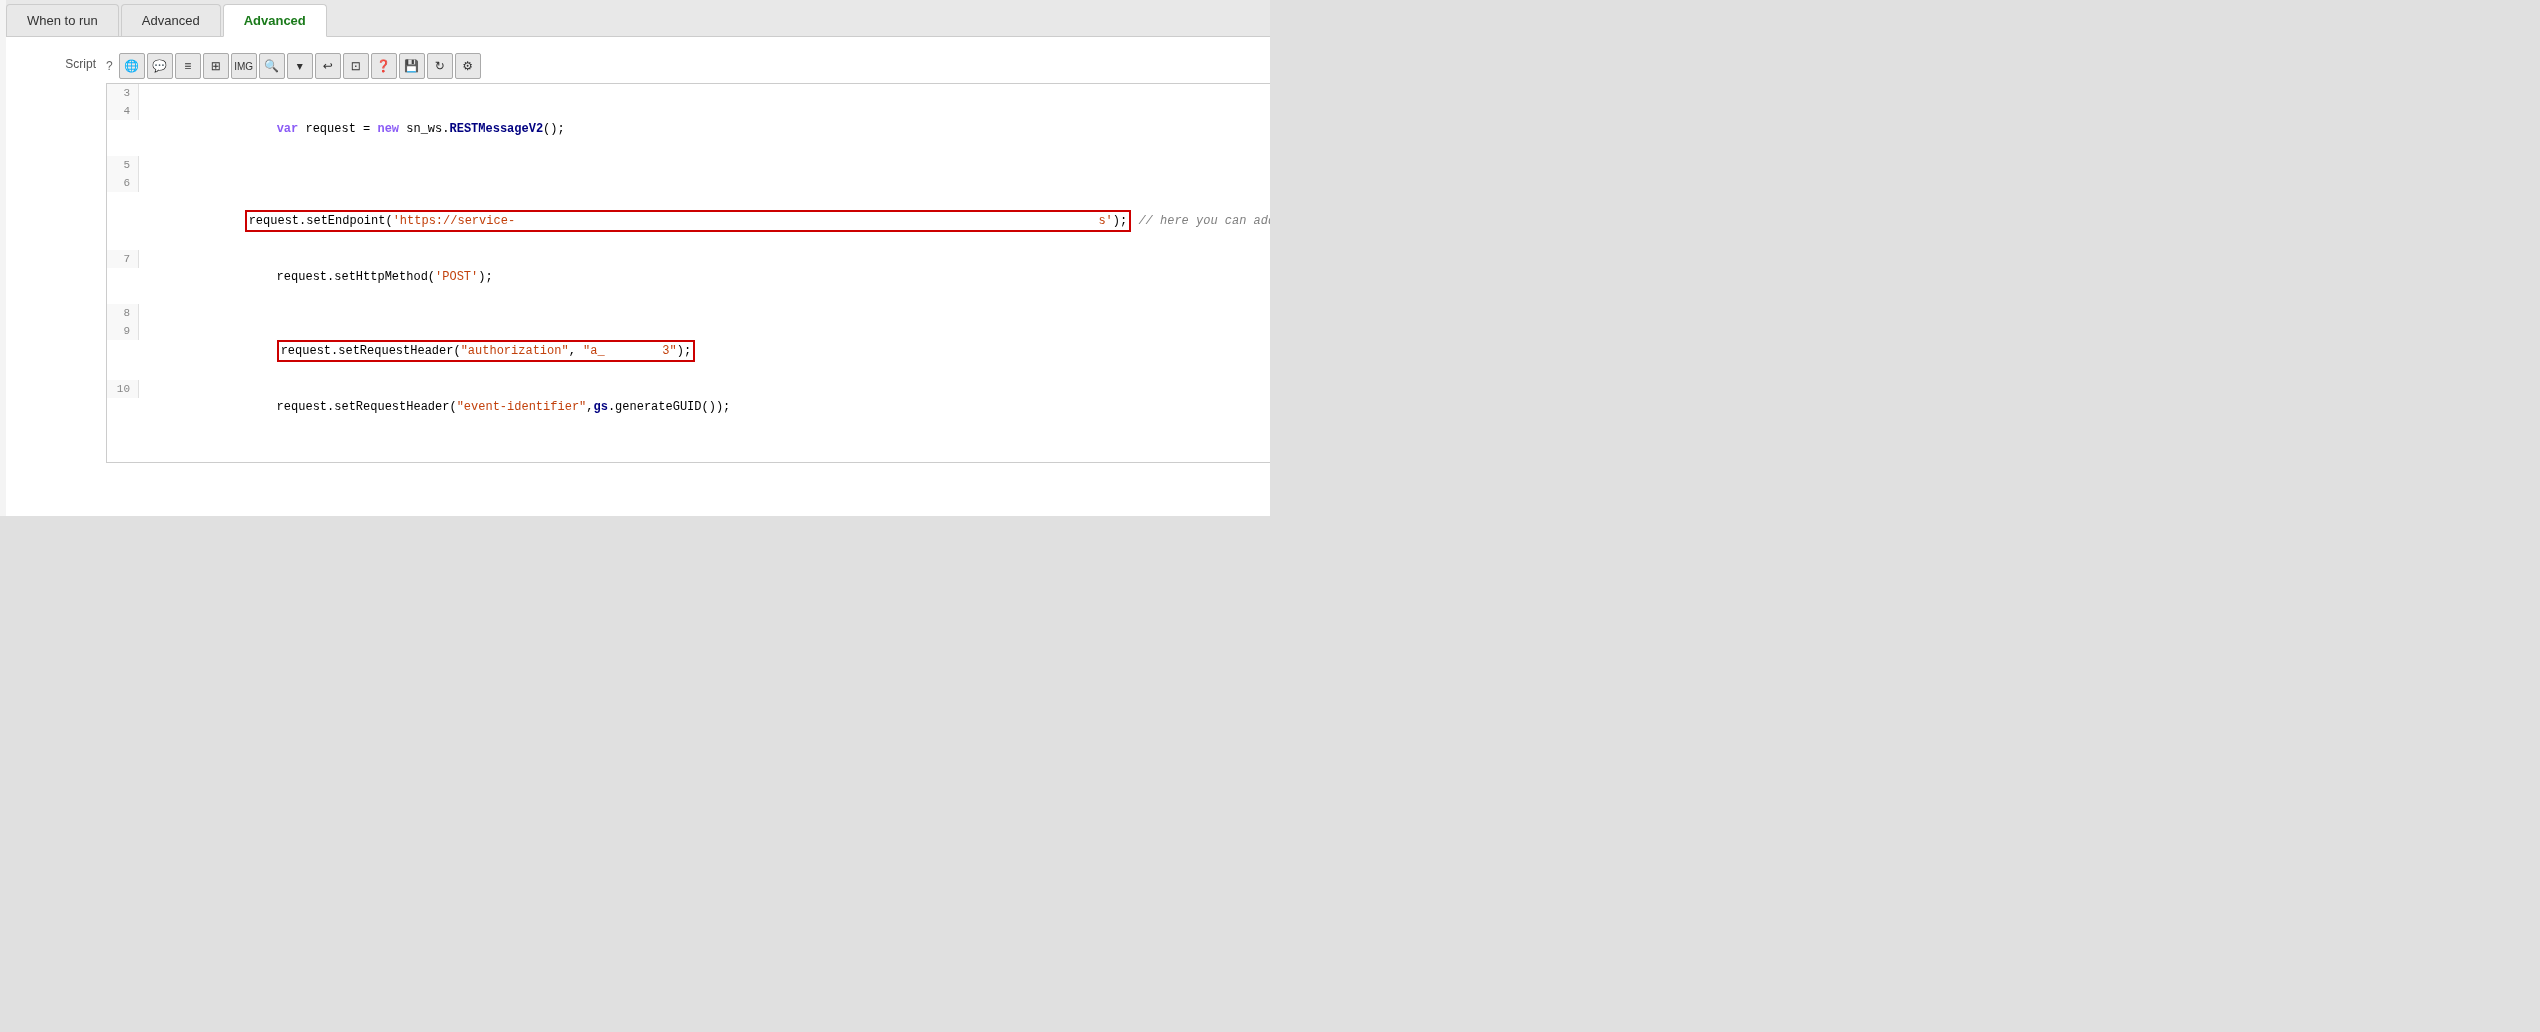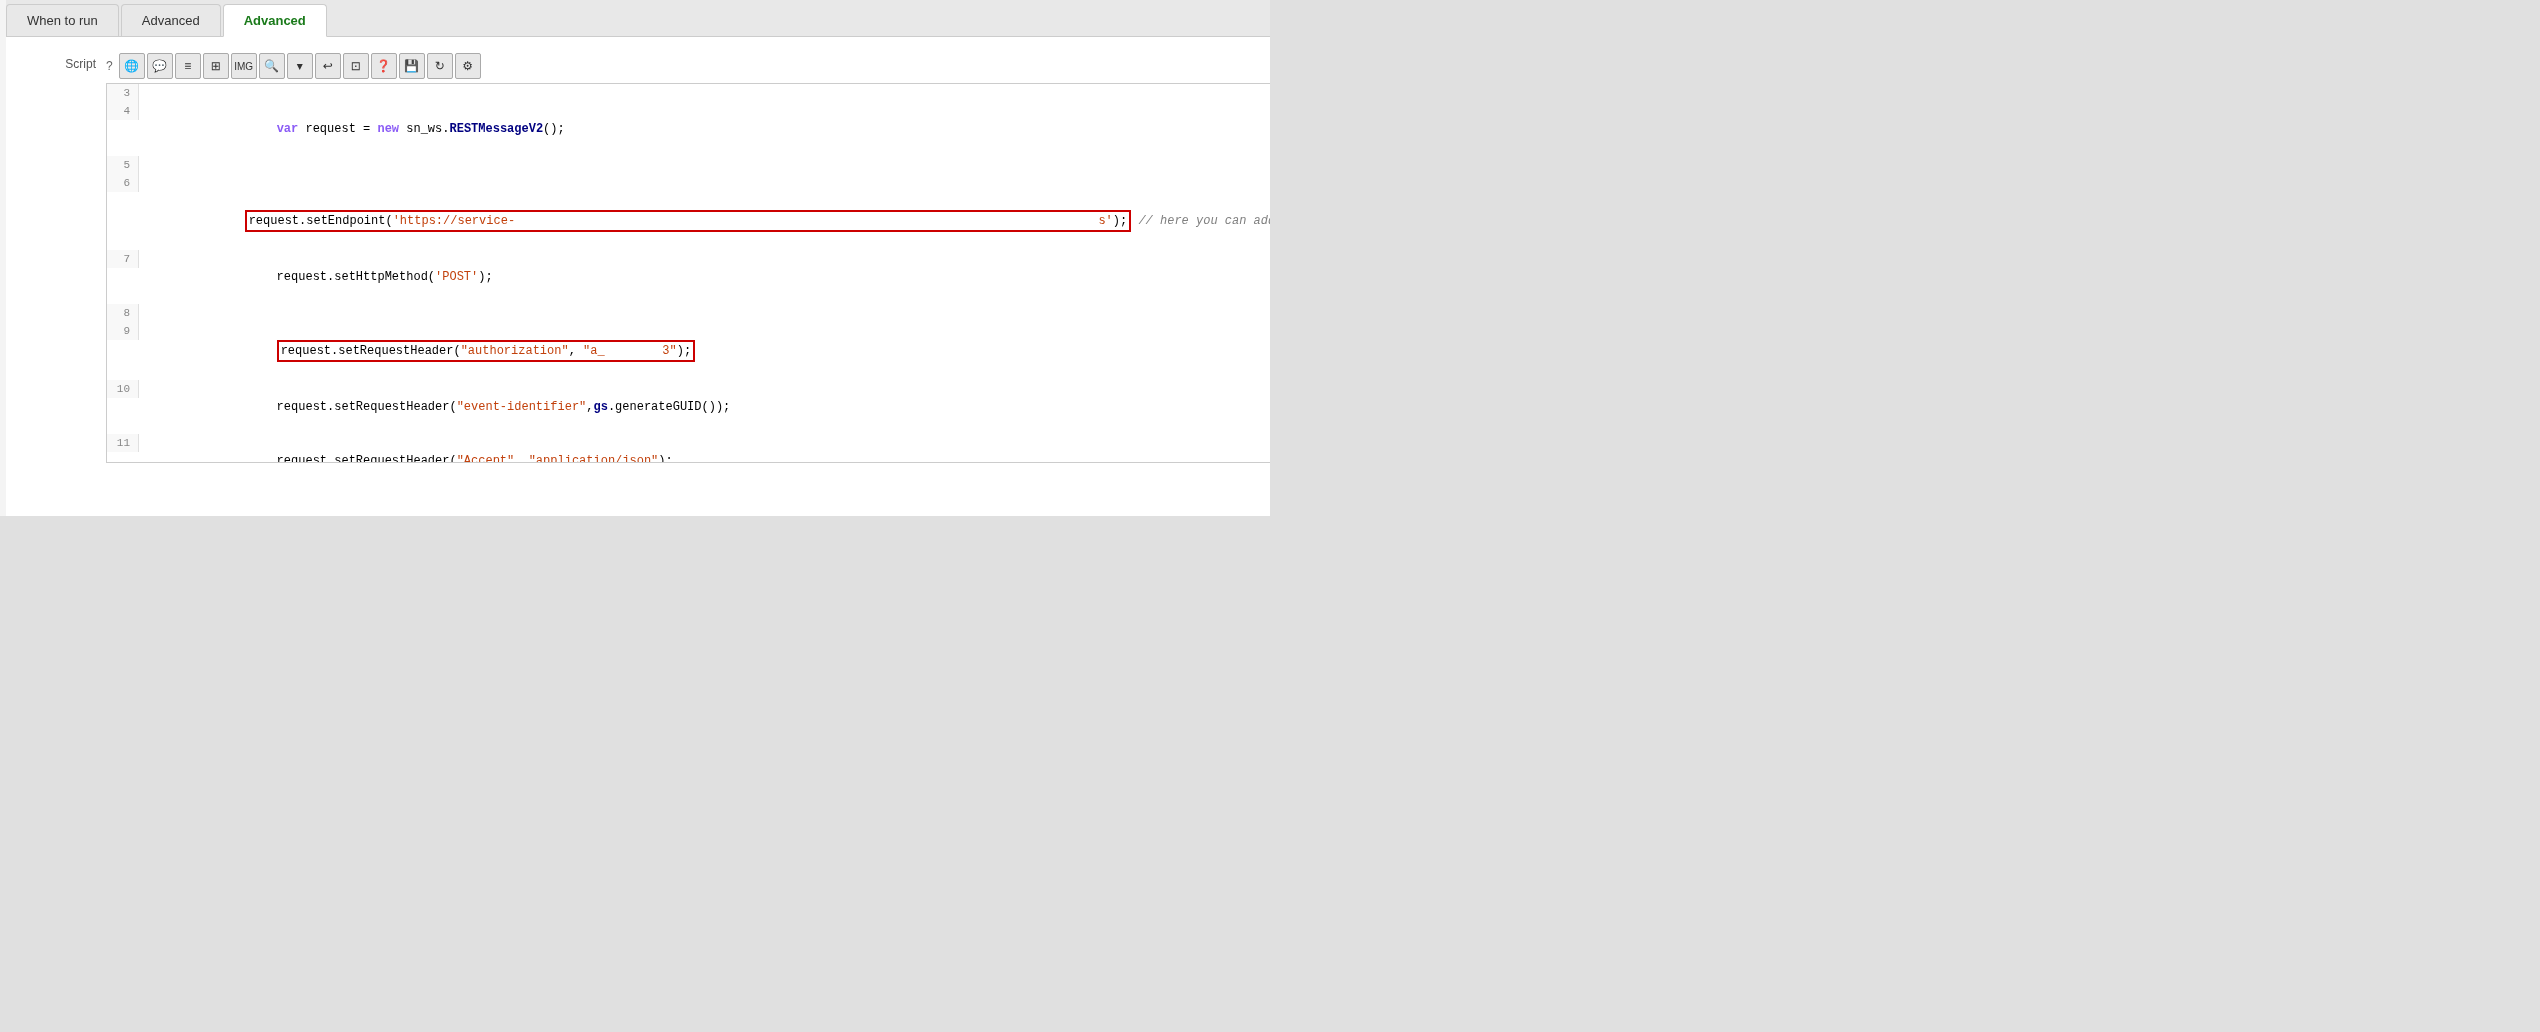--- a/index.html
+++ b/index.html
@@ -232,24 +232,18 @@
             </span>
           </div>
 
           <div class="code-line">
             <span class="line-num">10</span>
             <span class="line-code">
               &nbsp;&nbsp;&nbsp;&nbsp;request.setRequestHeader(<span class="str">"event-identifier"</span>,<span class="method">gs</span>.generateGUID());
             </span>
           </div>
 
-          <div class="code-line">
-            <span class="line-num">11</span>
-            <span class="line-code">
-              &nbsp;&nbsp;&nbsp;&nbsp;request.setRequestHeader(<span class="str">"Accept"</span>, <span class="str">"application/json"</span>);
-            </span>
-          </div>
 
         </div>
       </div>
     </div>
   </div>
 </div>
 
 </body></html>

